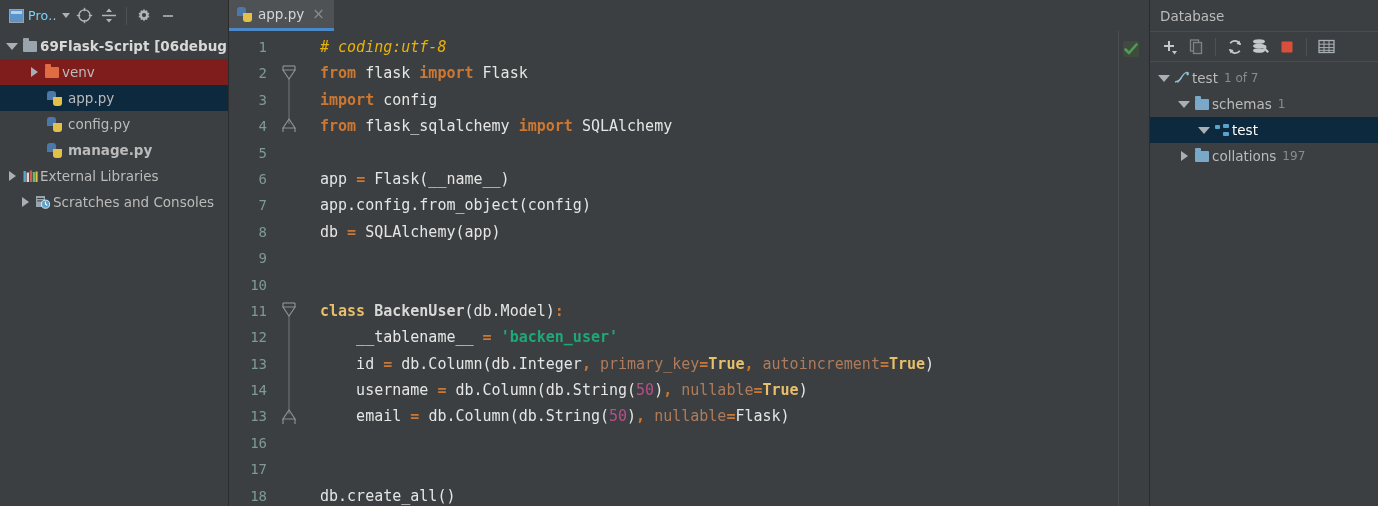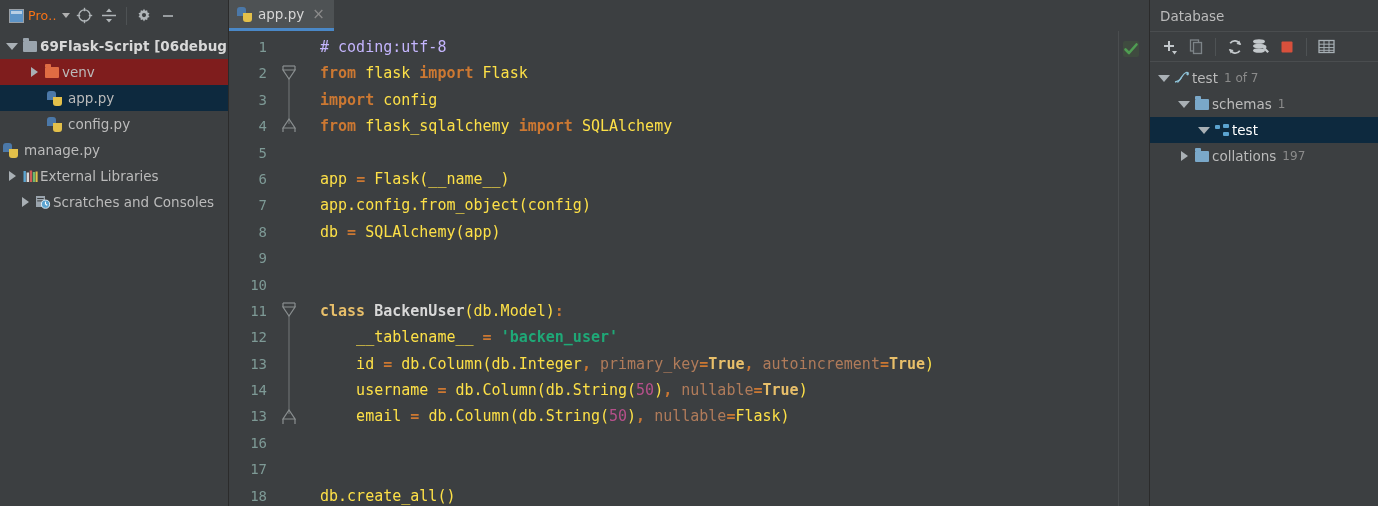--- a/index.html
+++ b/index.html
@@ -44,21 +44,21 @@
     border: 1.5px solid #9aa0a6;
     background: #5d94c7;
     box-sizing: border-box;
     position: relative;
   }
   .proj-chip .glyph-box:after {
     content:""; position:absolute; left:1px; right:1px; top:1px; height:3px;
     background:#b9cfe4;
   }
   .proj-chip .plabel {
-    font-size: 12.5px; color: #f97316; letter-spacing: .2px;
+    font-size: 12.5px; color: #7dd3fc; letter-spacing: .2px;
   }
   .caret-down {
     width: 0; height: 0;
     border-left: 4px solid transparent;
     border-right: 4px solid transparent;
     border-top: 5px solid #b0b0b0;
     margin-left: 1px;
   }
   .tb-sep { width:1px; height:18px; background:#4e5254; margin:0 5px; }
   .tb-btn {
@@ -176,26 +176,26 @@
     position:relative;
   }
   .cl {
     height:26.4px; line-height:26.4px;
     white-space:pre;
     padding-left:9px;
     color:#a9b7c6;
   }
   .kw { color:#cc7832; font-weight:bold; }
   .kwy { color:#e8bf6a; font-weight:bold; }
-  .cmt { color:#c4b5fd; }
+  .cmt { color:#eab308;font-style:italic; }
   .str { color:#1fa877; font-weight:bold; }
   .num { color:#b5508a; }
   .kwarg { color:#b07b5a; }
   .cls { color:#d8d8d8; font-weight:bold; }
-  .pl { color:#fde047; }
+  .pl { color:#e5e5e5; }
 
   .right-marker {
     width: 30px; flex:0 0 30px;
     background:#3c3f41;
     position:relative;
     border-left:1px solid #4a4d4f;
   }
   .check-mark { position:absolute; top:8px; left:2px; }
 
   
@@ -319,21 +319,21 @@
       <div class="tnode" style="padding-left:20px;margin-left:24px;">
         <span class="ticon">
           <span class="py-icon">
               <span class="b1"></span>
               <span class="b2"></span>
             </span>
         </span>
         <span class="tlabel" style="margin-left:4px;">config.py</span>
       </div>
 
-      <div class="tnode" style="">
+      <div class="tnode" style="padding-left:44px;font-weight:bold;">
         <span class="ticon">
           <span class="py-icon">
               <span class="b1"></span>
               <span class="b2"></span>
             </span>
         </span>
         <span class="tlabel" style="margin-left:4px;">manage.py</span>
       </div>
 
       <div class="tnode" style="padding-left:4px;">

